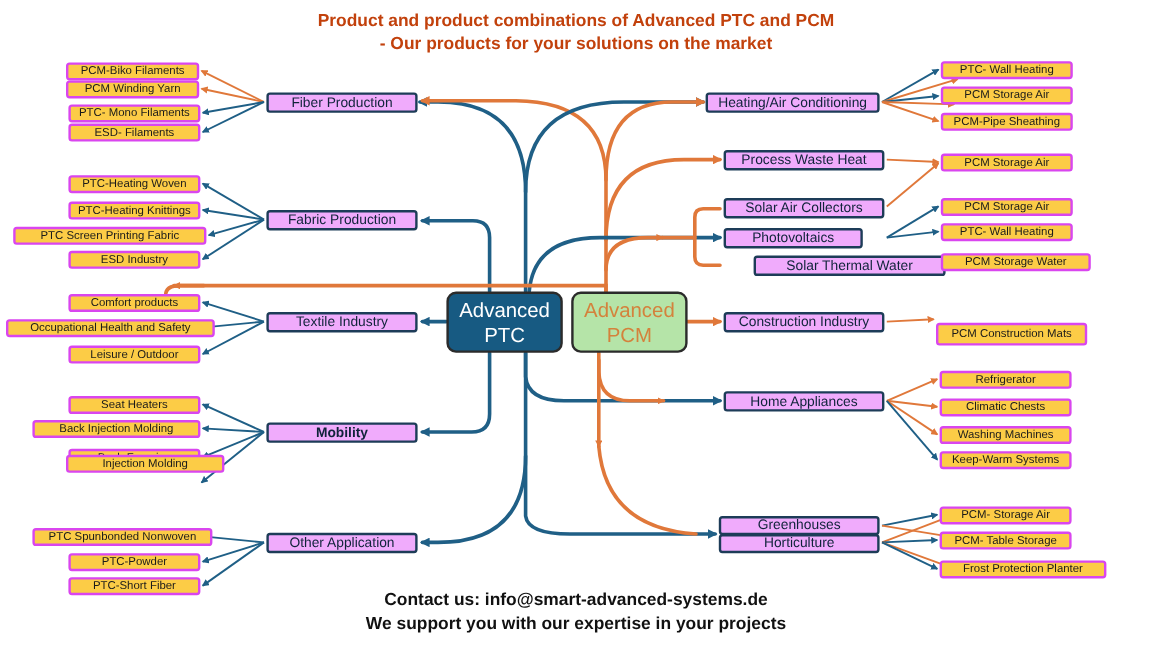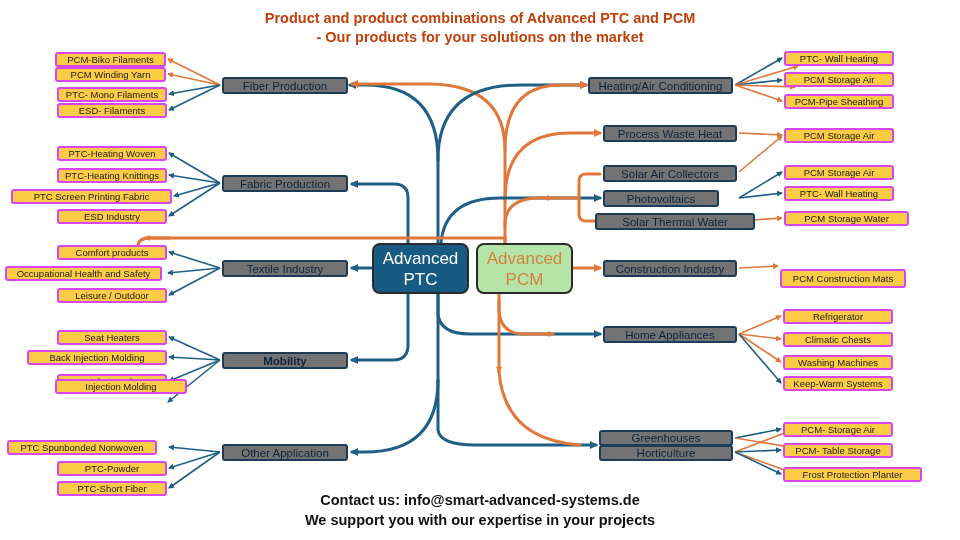--- a/index.html
+++ b/index.html
@@ -6,21 +6,21 @@
   body { width:960px; height:540px; position:relative; overflow:hidden; font-family:"Liberation Sans", "DejaVu Sans", sans-serif; }
   .title { position:absolute; left:0; width:960px; text-align:center; font-weight:bold; color:#c2410c; font-size:14.5px; line-height:19px; }
   .title-1 { top:9px; }
   .title-2 { top:28px; }
   .footer { position:absolute; left:0; width:960px; text-align:center; font-weight:bold; color:#111; font-size:14.5px; line-height:20px; }
   .footer-1 { top:490px; }
   .footer-2 { top:510px; }
   svg#wires { position:absolute; left:0; top:0; width:960px; height:540px; }
   .box { position:absolute; box-sizing:border-box; display:flex; align-items:center; justify-content:center; white-space:nowrap; }
   .leaf { background:#fccc46; border:2px solid #d946ef; border-radius:3px; font-size:9.5px; color:#1a1a1a; height:15px; }
-  .cat { background:#737373; border:2px solid #1d3c58; border-radius:3px; font-size:11.5px; color:#10233a; height:17px; }
+  .cat { background:#f0abfc; border:2px solid #1d3c58; border-radius:3px; font-size:11.5px; color:#10233a; height:17px; }
   .hub { border-radius:8px; font-size:17px; line-height:21px; text-align:center; flex-direction:column; border:2px solid #2b2b2b; }
   .hub-ptc { background:#175a82; color:#ffffff; }
   .hub-pcm { background:#b5e4a8; color:#d4823c; }
 </style>
 </head>
 <body>
 
 <div class="title title-1">Product and product combinations of Advanced PTC and PCM</div>
 <div class="title title-2">- Our products for your solutions on the market</div>
 
@@ -143,37 +143,37 @@
 <div class="box leaf" style="left:55px;top:67px;width:111px;">PCM Winding Yarn</div>
 <div class="box leaf" style="left:57px;top:87px;width:110px;">PTC- Mono Filaments</div>
 <div class="box leaf" style="left:57px;top:103px;width:110px;">ESD- Filaments</div>
 
 <div class="box leaf" style="left:57px;top:146px;width:110px;">PTC-Heating Woven</div>
 <div class="box leaf" style="left:57px;top:168px;width:110px;">PTC-Heating Knittings</div>
 <div class="box leaf" style="left:11px;top:189px;width:161px;">PTC Screen Printing Fabric</div>
 <div class="box leaf" style="left:57px;top:209px;width:110px;">ESD Industry</div>
 
 <div class="box leaf" style="left:57px;top:245px;width:110px;">Comfort products</div>
-<div class="box leaf" style="left:5px;top:266px;width:157px;">Occupational Health and Safety</div>
+<div class="box leaf" style="left:5px;top:266px;width:174px;">Occupational Health and Safety</div>
 <div class="box leaf" style="left:57px;top:288px;width:110px;">Leisure / Outdoor</div>
 
 <div class="box leaf" style="left:57px;top:330px;width:110px;">Seat Heaters</div>
 <div class="box leaf" style="left:27px;top:350px;width:140px;">Back Injection Molding</div>
 <div class="box leaf" style="left:57px;top:374px;width:110px;">Back-Foaming</div>
 <div class="box leaf" style="left:55px;top:379px;width:132px;">Injection Molding</div>
 
-<div class="box leaf" style="left:7px;top:440px;width:150px;">PTC Spunbonded Nonwoven</div>
+<div class="box leaf" style="left:27px;top:440px;width:150px;">PTC Spunbonded Nonwoven</div>
 <div class="box leaf" style="left:57px;top:461px;width:110px;">PTC-Powder</div>
 <div class="box leaf" style="left:57px;top:481px;width:110px;">PTC-Short Fiber</div>
 
 <div class="box cat" style="left:588px;top:77px;width:145px;">Heating/Air Conditioning</div>
 <div class="box cat" style="left:603px;top:125px;width:134px;">Process Waste Heat</div>
 <div class="box cat" style="left:603px;top:165px;width:134px;">Solar Air Collectors</div>
 <div class="box cat" style="left:603px;top:190px;width:116px;">Photovoltaics</div>
-<div class="box cat" style="left:595px;top:213px;width:160px;">Solar Thermal Water</div>
+<div class="box cat" style="left:628px;top:213px;width:160px;">Solar Thermal Water</div>
 <div class="box cat" style="left:603px;top:260px;width:134px;">Construction Industry</div>
 <div class="box cat" style="left:603px;top:326px;width:134px;">Home Appliances</div>
 <div class="box cat" style="left:599px;top:430px;width:134px;height:16px;">Greenhouses</div>
 <div class="box cat" style="left:599px;top:445px;width:134px;height:16px;">Horticulture</div>
 
 <div class="box leaf" style="left:784px;top:51px;width:110px;">PTC- Wall Heating</div>
 <div class="box leaf" style="left:784px;top:72px;width:110px;">PCM Storage  Air</div>
 <div class="box leaf" style="left:784px;top:94px;width:110px;">PCM-Pipe Sheathing</div>
 
 <div class="box leaf" style="left:784px;top:128px;width:110px;">PCM Storage  Air</div>

